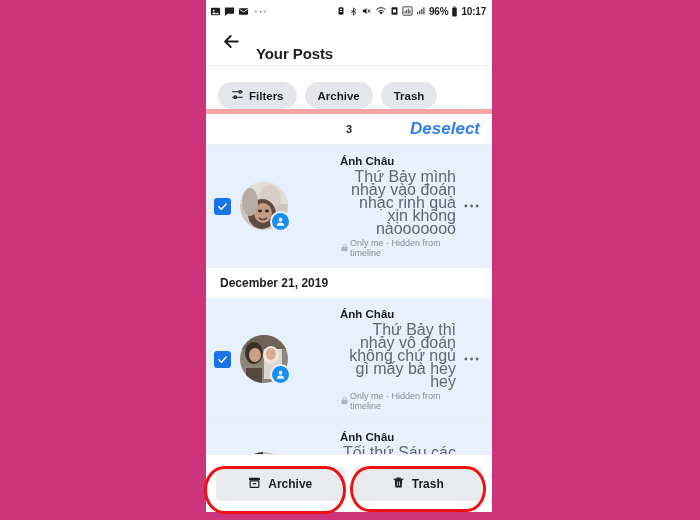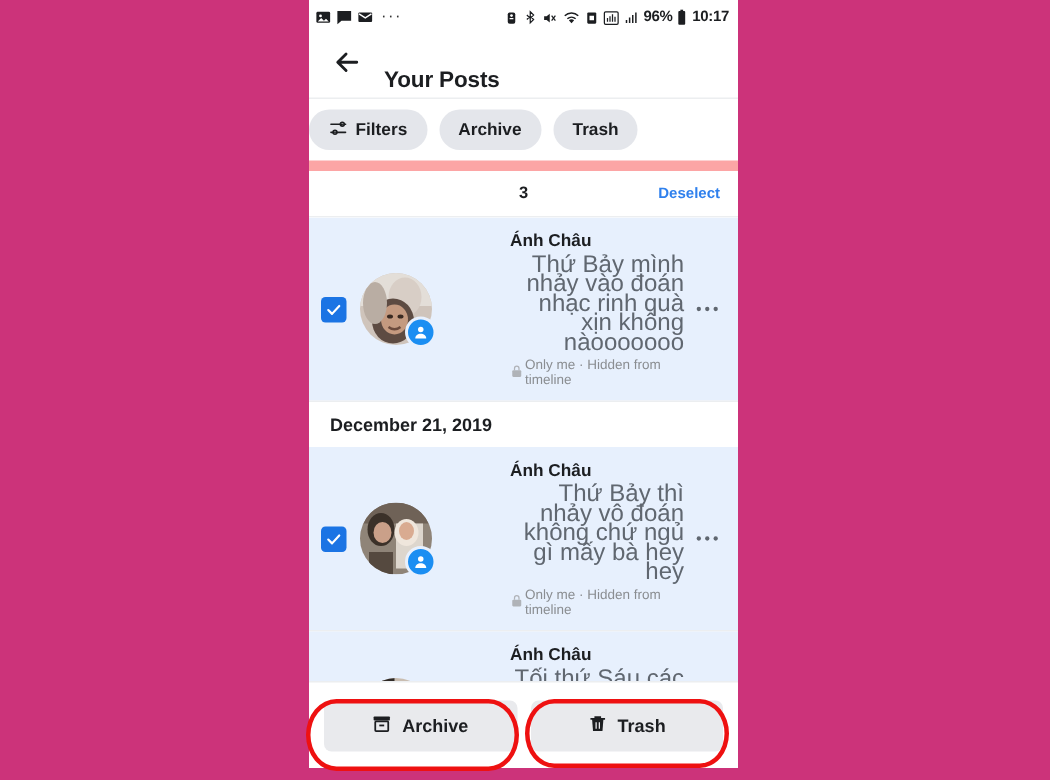--- a/index.html
+++ b/index.html
@@ -39,21 +39,21 @@
     box-sizing: border-box;
   }
   .sb-left {
     display: flex;
     align-items: center;
     gap: 3px;
   }
   .sb-right {
     margin-left: auto;
     display: flex;
-    align-items: flex-end;
+    align-items: flex-start;
     gap: 3px;
   }
   .sb-ico {
     display: inline-block;
     line-height: 0;
   }
   .sb-text {
     font-size: 10px;
     color: #1c1e21;
     font-weight: bold;
@@ -88,24 +88,25 @@
     font-weight: bold;
     color: #1c1e21;
     margin-left: 12px;
     letter-spacing: -0.1px;
     margin-top: 20px;
   }
   
   .chiprow {
     height: 48px;
     display: flex;
-    align-items: center;
+    align-items: flex-end;
     gap: 8px;
-    background: #ffffff;
-    border-bottom: 7px solid #fca5a5;
+    padding-left: 12px;
+    background: #ffffff;
+    border-bottom: 5px solid #fca5a5;
     box-sizing: border-box;
   }
   .chip {
     height: 27px;
     border-radius: 14px;
     background: #e4e6eb;
     display: flex;
     align-items: center;
     padding: 0 13px;
     font-size: 11.5px;
@@ -129,26 +130,27 @@
     position: absolute;
     left: 0; right: 0;
     text-align: center;
     font-size: 11px;
     font-weight: bold;
     color: #1c1e21;
   }
   .sel-deselect {
     margin-left: auto;
     margin-right: 12px;
-    font-size: 10px;
+    font-size: 17px;
     font-weight: bold;
     color: #2f80ed;
     cursor: pointer;
     position: relative;
     z-index: 2;
+    font-style: italic;
   }
   
   .list {
     background: #ffffff;
     height: 342px;
     overflow: hidden;
     position: relative;
   }
   .date-hdr {
     height: 30px;

